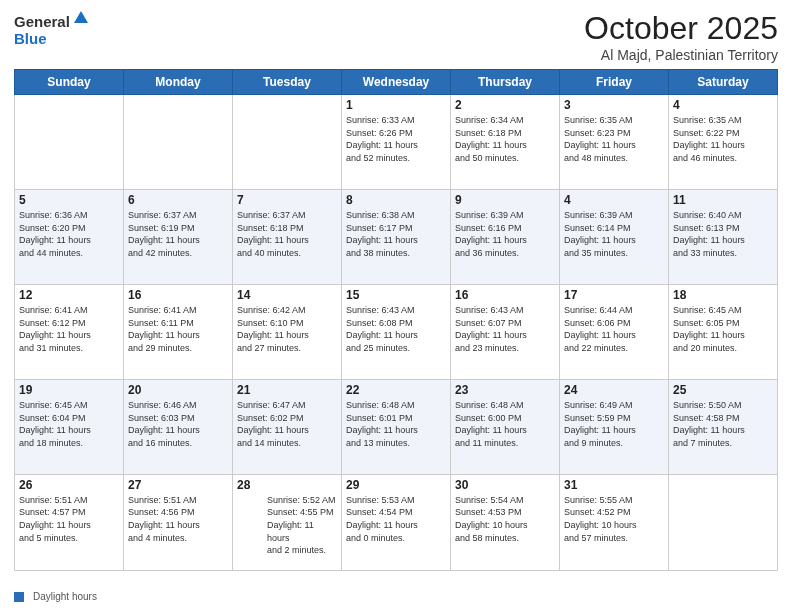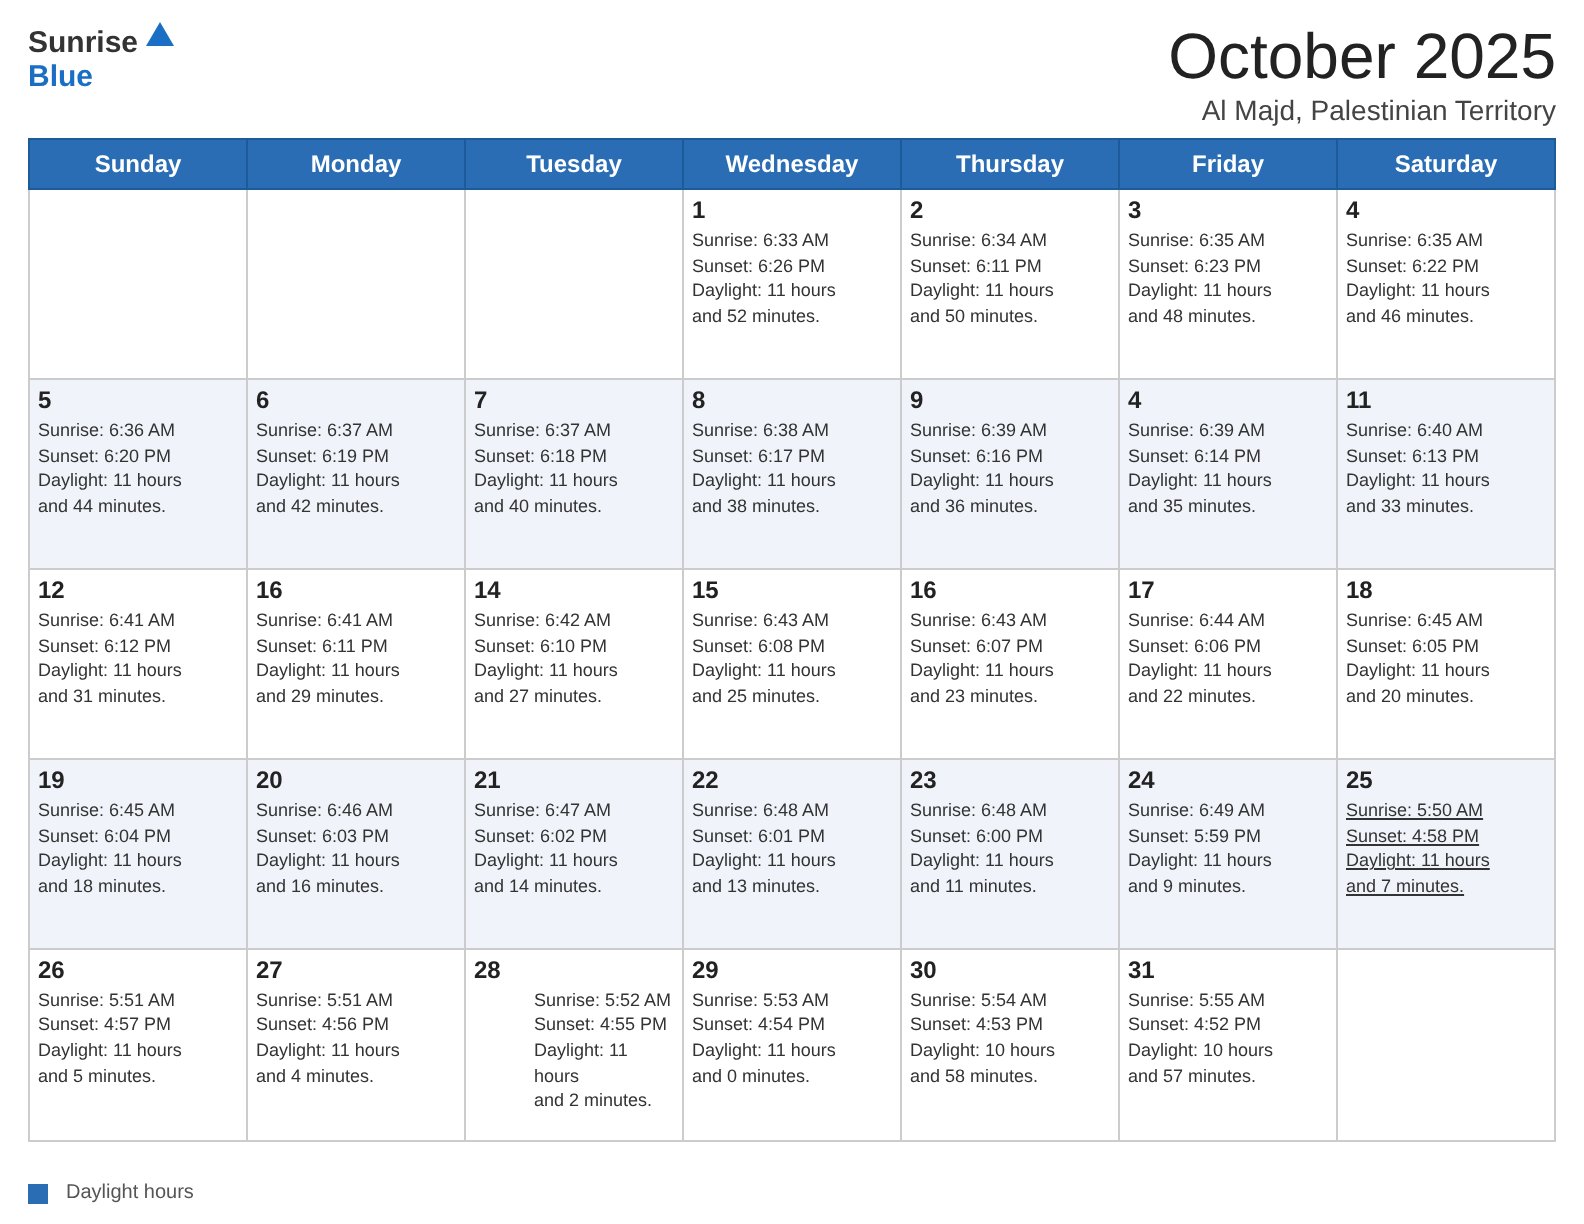--- a/index.html
+++ b/index.html
@@ -120,21 +120,21 @@
     }
   </style>
 </head>
 <body>
 
 <div class="page">
   <div class="header">
     <div class="logo">
       <div class="logo-text">
         <div style="display:flex;align-items:center;">
-          <span class="logo-general">Sunrise</span>
+          <span class="logo-general">General</span>
           <svg class="logo-icon" viewBox="0 0 18 18">
             <polygon points="9,2 16,14 2,14" fill="#1a6fc4"></polygon>
           </svg>
         </div>
         <span class="logo-blue">Blue</span>
       </div>
     </div>
     <div class="title-section">
       <div class="month-title">October 2025</div>
       <div class="subtitle">Al Majd, Palestinian Territory</div>
@@ -161,21 +161,21 @@
           <td>
             <span class="day-number">1</span>
             <div class="day-info" style="white-space: pre-line;">Sunrise: 6:33 AM
 Sunset: 6:26 PM
 Daylight: 11 hours
 and 52 minutes.</div>
           </td>
           <td>
             <span class="day-number">2</span>
             <div class="day-info" style="white-space: pre-line;">Sunrise: 6:34 AM
-Sunset: 6:11 PM
+Sunset: 6:18 PM
 Daylight: 11 hours
 and 50 minutes.</div>
           </td>
           <td>
             <span class="day-number">3</span>
             <div class="day-info" style="white-space: pre-line;">Sunrise: 6:35 AM
 Sunset: 6:23 PM
 Daylight: 11 hours
 and 48 minutes.</div>
           </td>
@@ -327,21 +327,21 @@
           </td>
           <td>
             <span class="day-number">24</span>
             <div class="day-info" style="white-space: pre-line;">Sunrise: 6:49 AM
 Sunset: 5:59 PM
 Daylight: 11 hours
 and 9 minutes.</div>
           </td>
           <td>
             <span class="day-number">25</span>
-            <div class="day-info" style="white-space: pre-line; text-decoration: underline;">Sunrise: 5:50 AM
+            <div class="day-info" style="white-space: pre-line;">Sunrise: 5:50 AM
 Sunset: 4:58 PM
 Daylight: 11 hours
 and 7 minutes.</div>
           </td>
         </tr>
         <tr>
           <td>
             <span class="day-number">26</span>
             <div class="day-info" style="white-space: pre-line;">Sunrise: 5:51 AM
 Sunset: 4:57 PM

